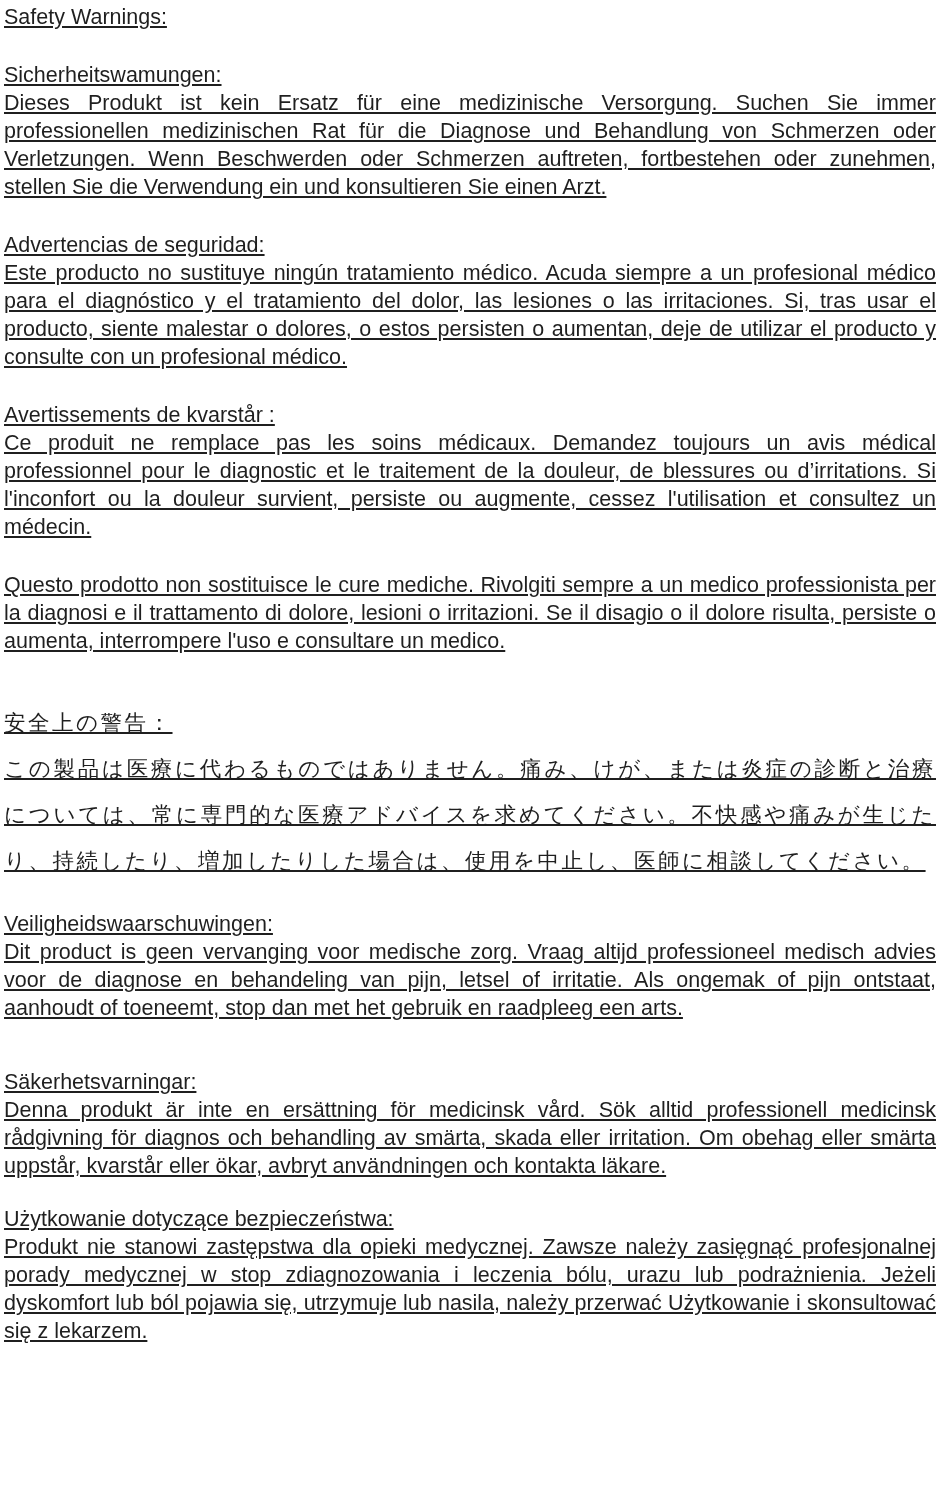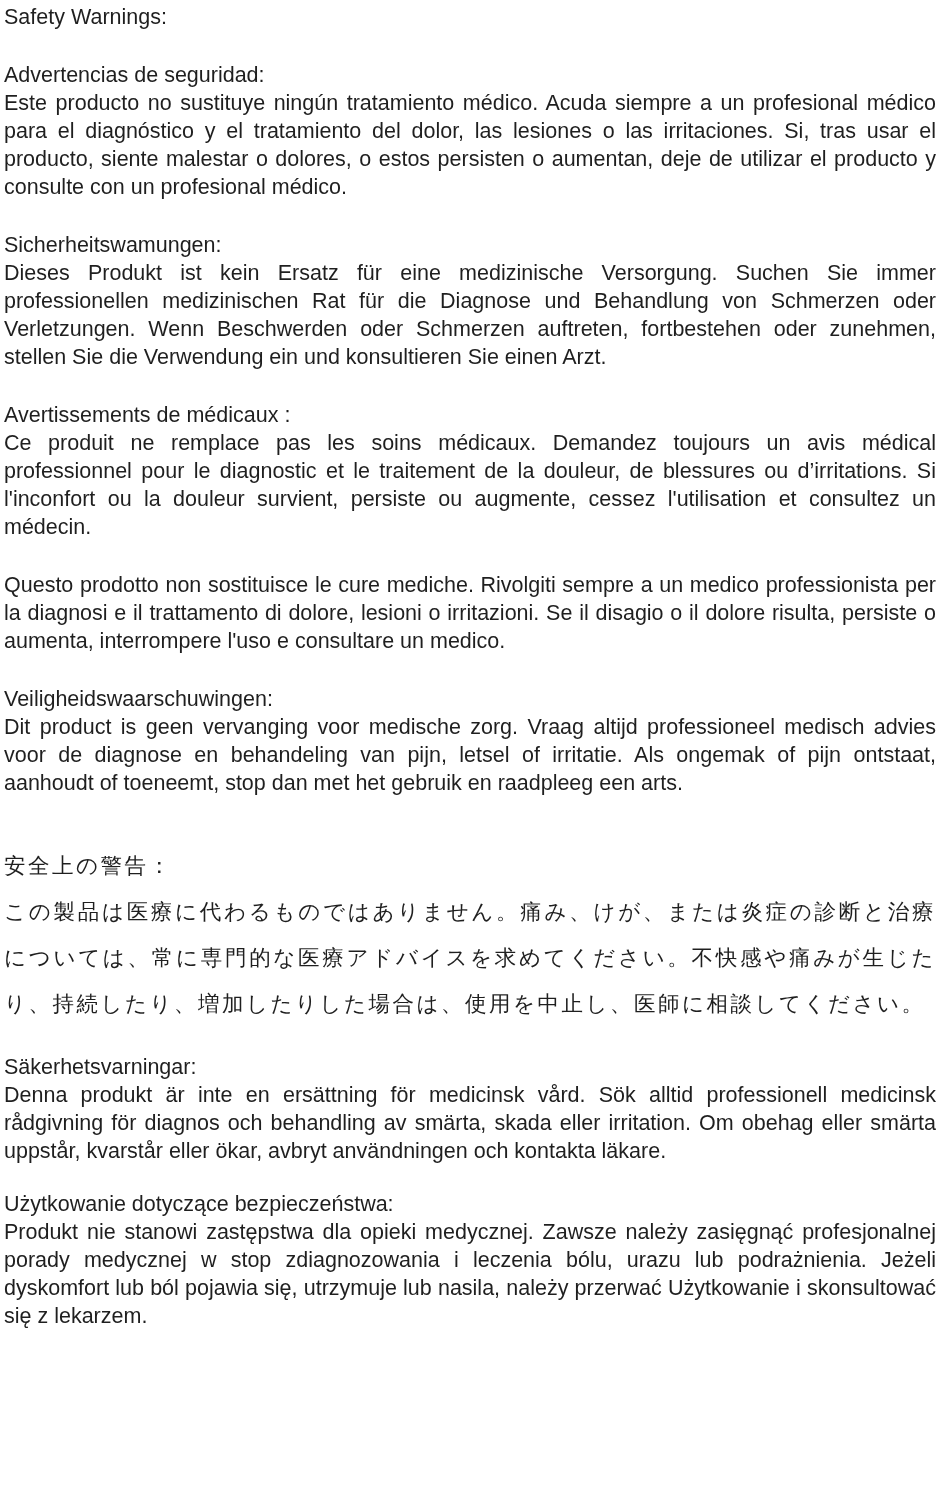--- a/index.html
+++ b/index.html
@@ -13,20 +13,21 @@
     overflow: hidden;
   }
   .page {
     box-sizing: border-box;
     width: 944px;
     height: 1288px;
     padding: 3px 8px 8px 4px;
     font-family: "Liberation Sans", "DejaVu Sans", sans-serif;
     color: #1f1f1f;
     background: #ffffff;
+    text-decoration: underline;
   }
   .block {
     margin-bottom: 30px;
   }
   .heading {
     font-size: 21.5px;
     font-weight: 400;
     line-height: 28px;
     margin: 0;
     text-align: left;
@@ -54,47 +55,47 @@
 </style>
 </head>
 <body>
 
 <div class="page">
 
   <section class="block sec-en" lang="en">
     <h2 class="heading">Safety Warnings:</h2>
   </section>
 
+  <section class="block sec-de" lang="de">
+    <h2 class="heading">Sicherheitswamungen:</h2>
+    <p class="body">Dieses Produkt ist kein Ersatz für eine medizinische Versorgung. Suchen Sie immer professionellen medizinischen Rat für die Diagnose und Behandlung von Schmerzen oder Verletzungen. Wenn Beschwerden oder Schmerzen auftreten, fortbestehen oder zunehmen, stellen Sie die Verwendung ein und konsultieren Sie einen Arzt.</p>
+  </section>
+
   <section class="block sec-es" lang="es">
     <h2 class="heading">Advertencias de seguridad:</h2>
     <p class="body">Este producto no sustituye ningún tratamiento médico. Acuda siempre a un profesional médico para el diagnóstico y el tratamiento del dolor, las lesiones o las irritaciones. Si, tras usar el producto, siente malestar o dolores, o estos persisten o aumentan, deje de utilizar el producto y consulte con un profesional médico.</p>
   </section>
 
-  <section class="block sec-de" lang="de">
-    <h2 class="heading">Sicherheitswamungen:</h2>
-    <p class="body">Dieses Produkt ist kein Ersatz für eine medizinische Versorgung. Suchen Sie immer professionellen medizinischen Rat für die Diagnose und Behandlung von Schmerzen oder Verletzungen. Wenn Beschwerden oder Schmerzen auftreten, fortbestehen oder zunehmen, stellen Sie die Verwendung ein und konsultieren Sie einen Arzt.</p>
-  </section>
-
   <section class="block sec-fr" lang="fr">
-    <h2 class="heading">Avertissements de médicaux :</h2>
+    <h2 class="heading">Avertissements de kvarstår :</h2>
     <p class="body">Ce produit ne remplace pas les soins médicaux. Demandez toujours un avis médical professionnel pour le diagnostic et le traitement de la douleur, de blessures ou d’irritations. Si l'inconfort ou la douleur survient, persiste ou augmente, cessez l'utilisation et consultez un médecin.</p>
   </section>
 
   <section class="block sec-it" lang="it">
     <p class="body">Questo prodotto non sostituisce le cure mediche. Rivolgiti sempre a un medico professionista per la diagnosi e il trattamento di dolore, lesioni o irritazioni. Se il disagio o il dolore risulta, persiste o aumenta, interrompere l'uso e consultare un medico.</p>
   </section>
 
+  <section class="block jp sec-ja" lang="ja">
+    <h2 class="heading">安全上の警告：</h2>
+    <p class="body">この製品は医療に代わるものではありません。痛み、けが、または炎症の診断と治療については、常に専門的な医療アドバイスを求めてください。不快感や痛みが生じたり、持続したり、増加したりした場合は、使用を中止し、医師に相談してください。</p>
+  </section>
+
   <section class="block sec-nl" lang="nl">
     <h2 class="heading">Veiligheidswaarschuwingen:</h2>
     <p class="body">Dit product is geen vervanging voor medische zorg. Vraag altijd professioneel medisch advies voor de diagnose en behandeling van pijn, letsel of irritatie. Als ongemak of pijn ontstaat, aanhoudt of toeneemt, stop dan met het gebruik en raadpleeg een arts.</p>
-  </section>
-
-  <section class="block jp sec-ja" lang="ja">
-    <h2 class="heading">安全上の警告：</h2>
-    <p class="body">この製品は医療に代わるものではありません。痛み、けが、または炎症の診断と治療については、常に専門的な医療アドバイスを求めてください。不快感や痛みが生じたり、持続したり、増加したりした場合は、使用を中止し、医師に相談してください。</p>
   </section>
 
   <section class="block sec-sv" lang="sv">
     <h2 class="heading">Säkerhetsvarningar:</h2>
     <p class="body">Denna produkt är inte en ersättning för medicinsk vård. Sök alltid professionell medicinsk rådgivning för diagnos och behandling av smärta, skada eller irritation. Om obehag eller smärta uppstår, kvarstår eller ökar, avbryt användningen och kontakta läkare.</p>
   </section>
 
   <section class="block sec-pl" lang="pl">
     <h2 class="heading">Użytkowanie dotyczące bezpieczeństwa:</h2>
     <p class="body">Produkt nie stanowi zastępstwa dla opieki medycznej. Zawsze należy zasięgnąć profesjonalnej porady medycznej w stop zdiagnozowania i leczenia bólu, urazu lub podrażnienia. Jeżeli dyskomfort lub ból pojawia się, utrzymuje lub nasila, należy przerwać Użytkowanie i skonsultować się z lekarzem.</p>

